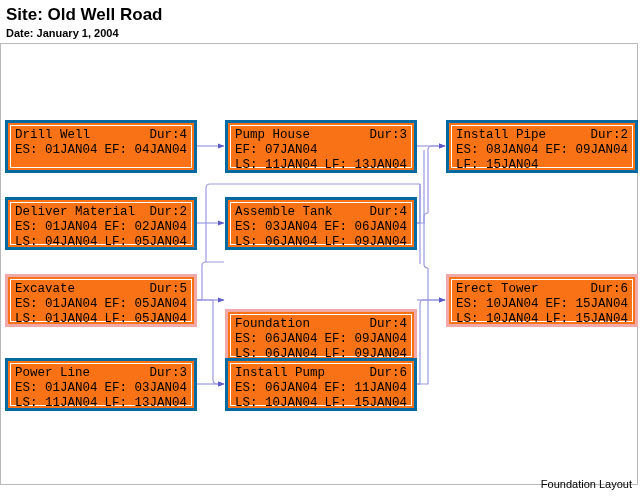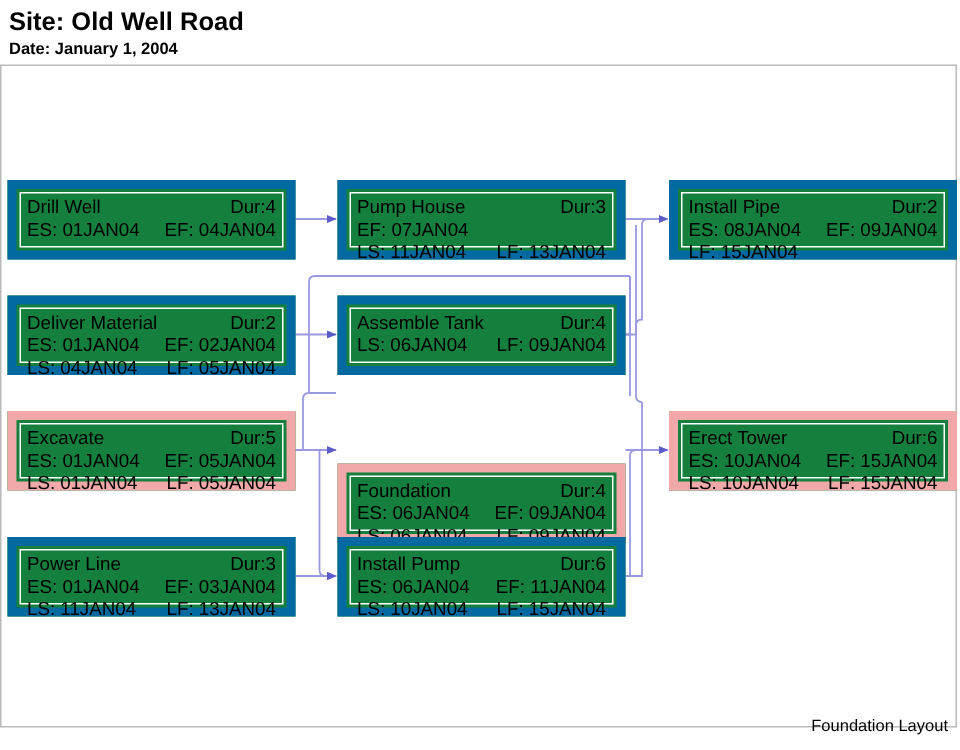--- a/index.html
+++ b/index.html
@@ -37,23 +37,24 @@
     background:transparent;
   }
 
   
   .wires{position:absolute;left:0;top:0;width:640px;height:500px;}
 
   
   .node{
     position:absolute;
     box-sizing:border-box;
-    border:6px solid #0369a1;
-    background:#15803d;
+    border:3px solid #0369a1;
+    background:#f97316;
     padding:0;
+    font-family:Liberation Mono, monospace;
   }
   .node.critical{border-color:#f0a8a8;}
   .node .inner{
     position:absolute;left:2px;top:2px;right:2px;bottom:2px;
     border:1px solid #ffffff;
     box-sizing:border-box;
     padding:2px 4px 0 4px;
   }
   .node.critical .inner{border-color:#ffffff;}
 
@@ -177,20 +178,24 @@
             <span class="c2">LF: 05JAN04</span>
           </div>
         </div>
       </div>
       <div class="node" style="left: 225px; top: 195px; width: 192px; height: 53px;">
         <div class="inner">
           <div class="row1">
             <span class="nm">Assemble Tank</span>
             <span class="du">Dur:4</span>
           </div>
+          <div class="row2">
+            <span class="c1">ES: 03JAN04</span>
+            <span class="c2">EF: 06JAN04</span>
+          </div>
           <div class="row3">
             <span class="c1">LS: 06JAN04</span>
             <span class="c2">LF: 09JAN04</span>
           </div>
         </div>
       </div>
       <div class="node critical" style="left: 5px; top: 272px; width: 192px; height: 53px; padding-left: 48px;">
         <div class="inner">
           <div class="row1">
             <span class="nm">Excavate</span>

